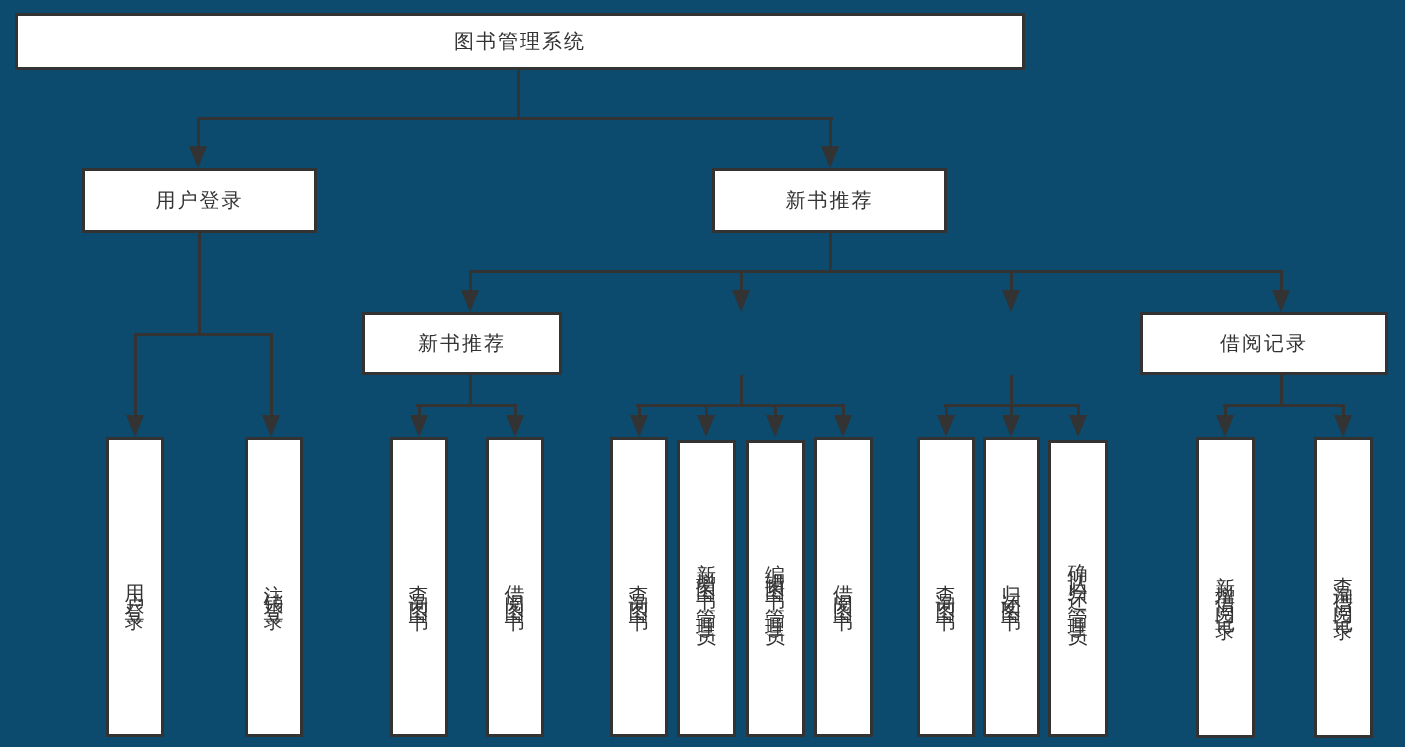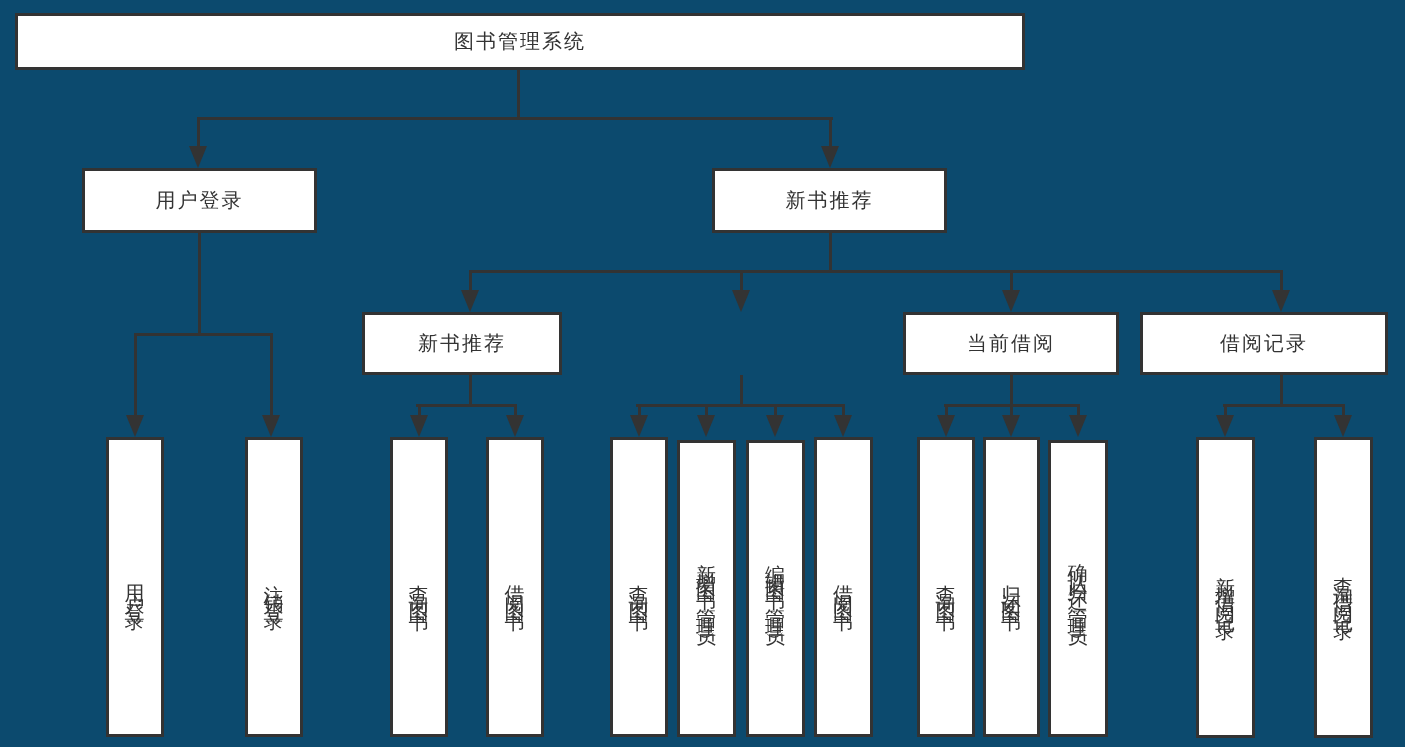--- a/index.html
+++ b/index.html
@@ -93,23 +93,20 @@
   <div class="vline" style="left:740px;top:270px;height:24px;"></div>
   <div class="arr" style="left:732px;top:290px;"></div>
   <div class="vline" style="left:1010px;top:270px;height:24px;"></div>
   <div class="arr" style="left:1002px;top:290px;"></div>
   <div class="vline" style="left:1280px;top:270px;height:24px;"></div>
   <div class="arr" style="left:1272px;top:290px;"></div>
 
   <div class="box hbox" style="left:362px;top:312px;width:200px;height:63px;">
     <span>新书推荐</span>
   </div>
-  <div class="box hbox" style="left:903px;top:312px;width:216px;height:63px;">
-    <span>当前借阅</span>
-  </div>
   <div class="box hbox" style="left:1140px;top:312px;width:248px;height:63px;">
     <span>借阅记录</span>
   </div>
 
   <div class="vline" style="left:469px;top:375px;height:32px;"></div>
   <div class="hline" style="left:416px;top:404px;width:101px;"></div>
   <div class="vline" style="left:418px;top:404px;height:14px;"></div>
   <div class="arr" style="left:410px;top:415px;"></div>
   <div class="vline" style="left:514px;top:404px;height:14px;"></div>
   <div class="arr" style="left:506px;top:415px;"></div>

